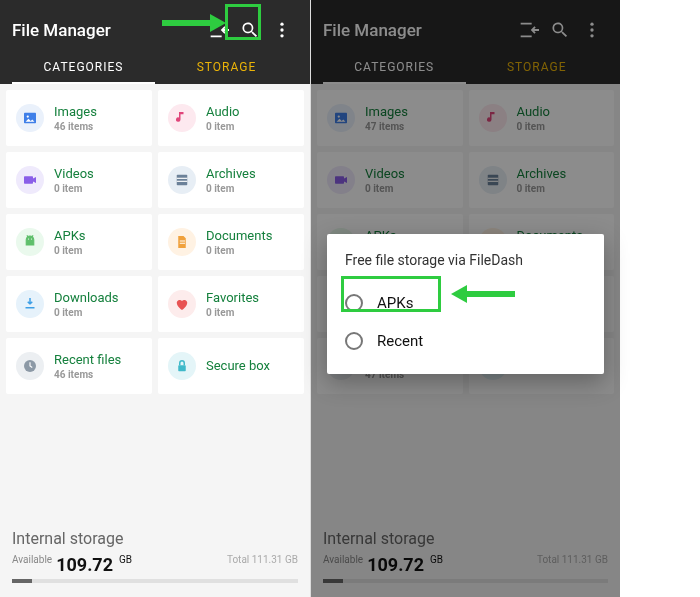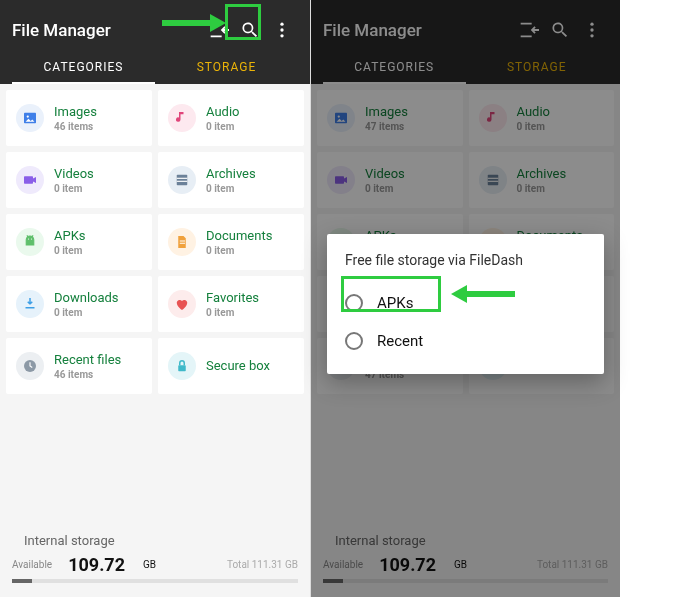--- a/index.html
+++ b/index.html
@@ -15,22 +15,22 @@
   .tab { flex:1; text-align:center; padding:10px 0; font-size:12px; letter-spacing:1px; color:#eab308; position:relative; }
   .tab.active { color:#fff;text-align:center; }
   .tab.active::after { content:""; position:absolute; left:0; right:0; bottom:0; height:2px; background:#fff; }
   .grid { padding:6px; display:grid; grid-template-columns:1fr 1fr; gap:6px; flex:0 0 auto; }
   .card { background:#fff; border-radius:2px; padding:14px 10px; display:flex; align-items:center; gap:10px; }
   .cicon { width:28px; height:28px; border-radius:50%; display:flex; align-items:center; justify-content:center; font-size:14px; }
   .ctext .name { font-size:13px; color:#15803d; margin-bottom:2px; }
   .ctext .sub { font-size:10px; color:#999;font-weight:bold; }
   .spacer { flex:1; }
   .storage { padding:10px 12px 14px; font-size:10px; color:#888; }
-  .storage .int { font-size:13px; color:#666; margin-bottom:6px;margin-left:12px; }
-  .storage .row { display:flex; align-items:center; gap:16px; }
+  .storage .int { font-size:16px; color:#666; margin-bottom:6px; }
+  .storage .row { display:flex; align-items:flex-start; gap:4px; }
   .storage .avail { color:#888; }
   .storage .big { font-size:18px; color:#111; font-weight:700; margin-right:2px; }
   .storage .unit { font-size:10px; color:#111; }
   .storage .total { margin-left:auto; color:#aaa; }
   .bar { height:4px; background:#e0e0e0; margin-top:4px; position:relative; }
   .bar .fill { position:absolute; left:0; top:0; bottom:0; width:7%; background:#666; }
   
   .dim { position:absolute; inset:0; background:rgba(0,0,0,0.45); }
   .dialog { position:absolute; left:16px; right:16px; top:234px; background:#fff; border-radius:2px; padding:18px 18px 14px; box-shadow:0 8px 24px rgba(0,0,0,0.3); }
   .dialog .dtitle { font-size:14px; color:#333; margin-bottom:16px; }

